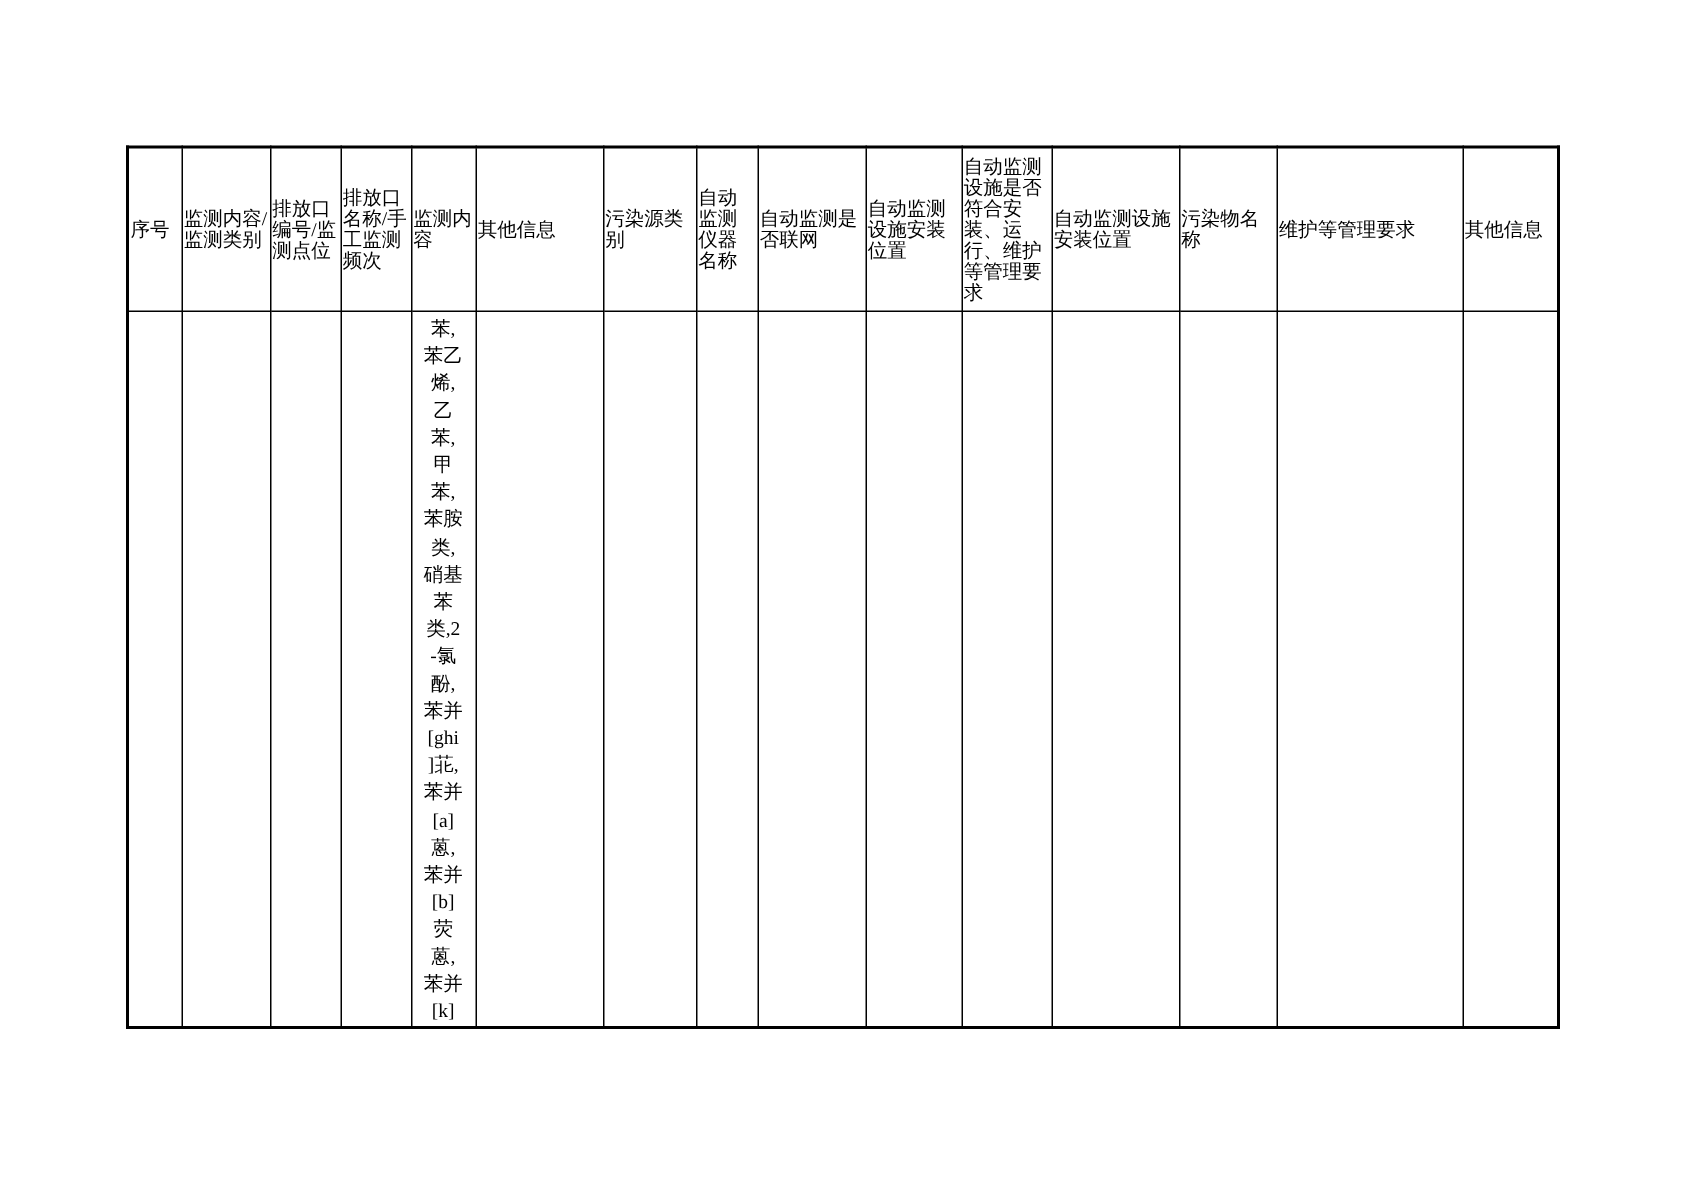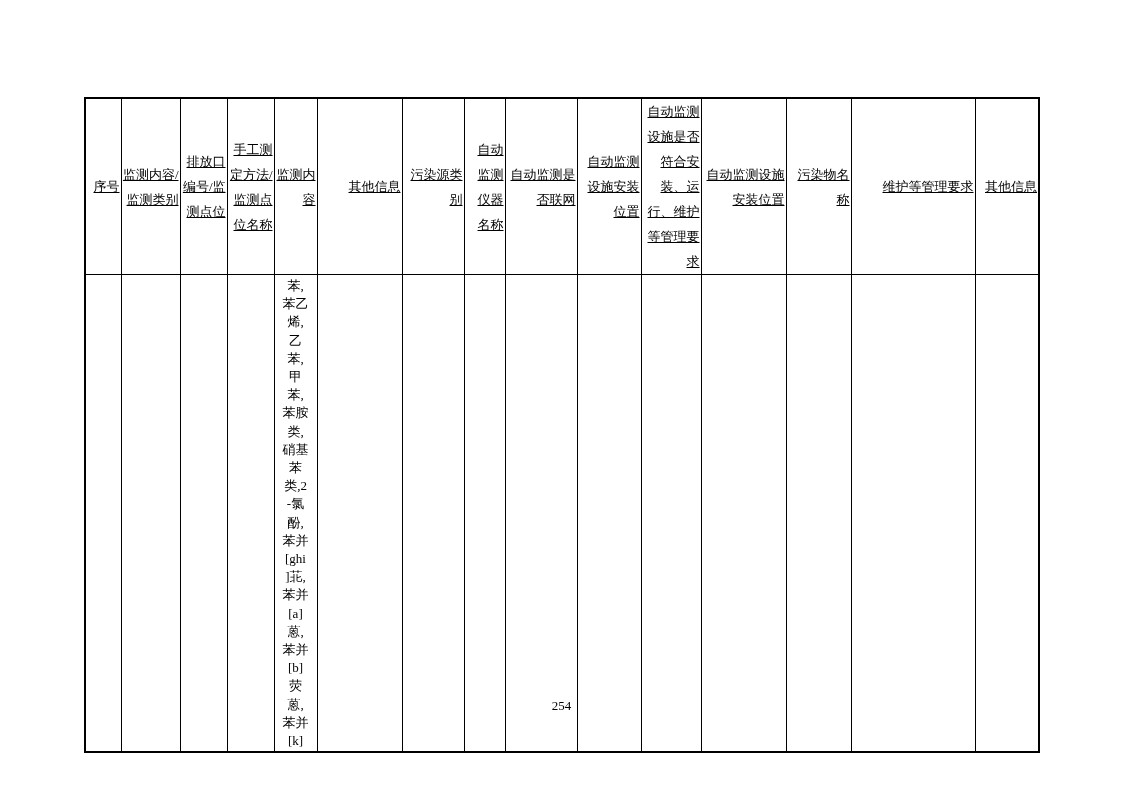--- a/index.html
+++ b/index.html
@@ -28,24 +28,23 @@
   table.monitor th,
   table.monitor td {
     border: 1px solid #000000;
     font-weight: normal;
     font-size: 13px;
     padding: 0 1px;
     overflow: hidden;
   }
   table.monitor th {
     height: 108px;
-    text-align: right;
+    text-align: left;
     vertical-align: middle;
-    line-height: 25px;
-    text-decoration: underline;
+    line-height: 14px;
   }
   table.monitor td {
     height: 474px;
     text-align: center;
     vertical-align: top;
     line-height: 18.2px;
     white-space: pre-line;
     padding-top: 2px;
   }
   .pageno {
@@ -78,21 +77,21 @@
       <col style="width:85px">
       <col style="width:65px">
       <col style="width:124px">
       <col style="width:64px">
     </colgroup>
     <thead>
       <tr>
         <th>序号</th>
         <th>监测内容/监测类别</th>
         <th>排放口编号/监测点位</th>
-        <th>手工测定方法/监测点位名称</th>
+        <th>排放口名称/手工监测频次</th>
         <th>监测内容</th>
         <th>其他信息</th>
         <th>污染源类别</th>
         <th>自动监测仪器名称</th>
         <th>自动监测是否联网</th>
         <th>自动监测设施安装位置</th>
         <th>自动监测设施是否符合安装、运行、维护等管理要求</th>
         <th>自动监测设施安装位置</th>
         <th>污染物名称</th>
         <th>维护等管理要求</th>
@@ -138,15 +137,14 @@
         <td></td>
         <td></td>
         <td></td>
         <td></td>
         <td></td>
         <td></td>
       </tr>
     </tbody>
   </table>
 
-  <div class="pageno">254</div>
 
 </div>
 
 </body></html>

